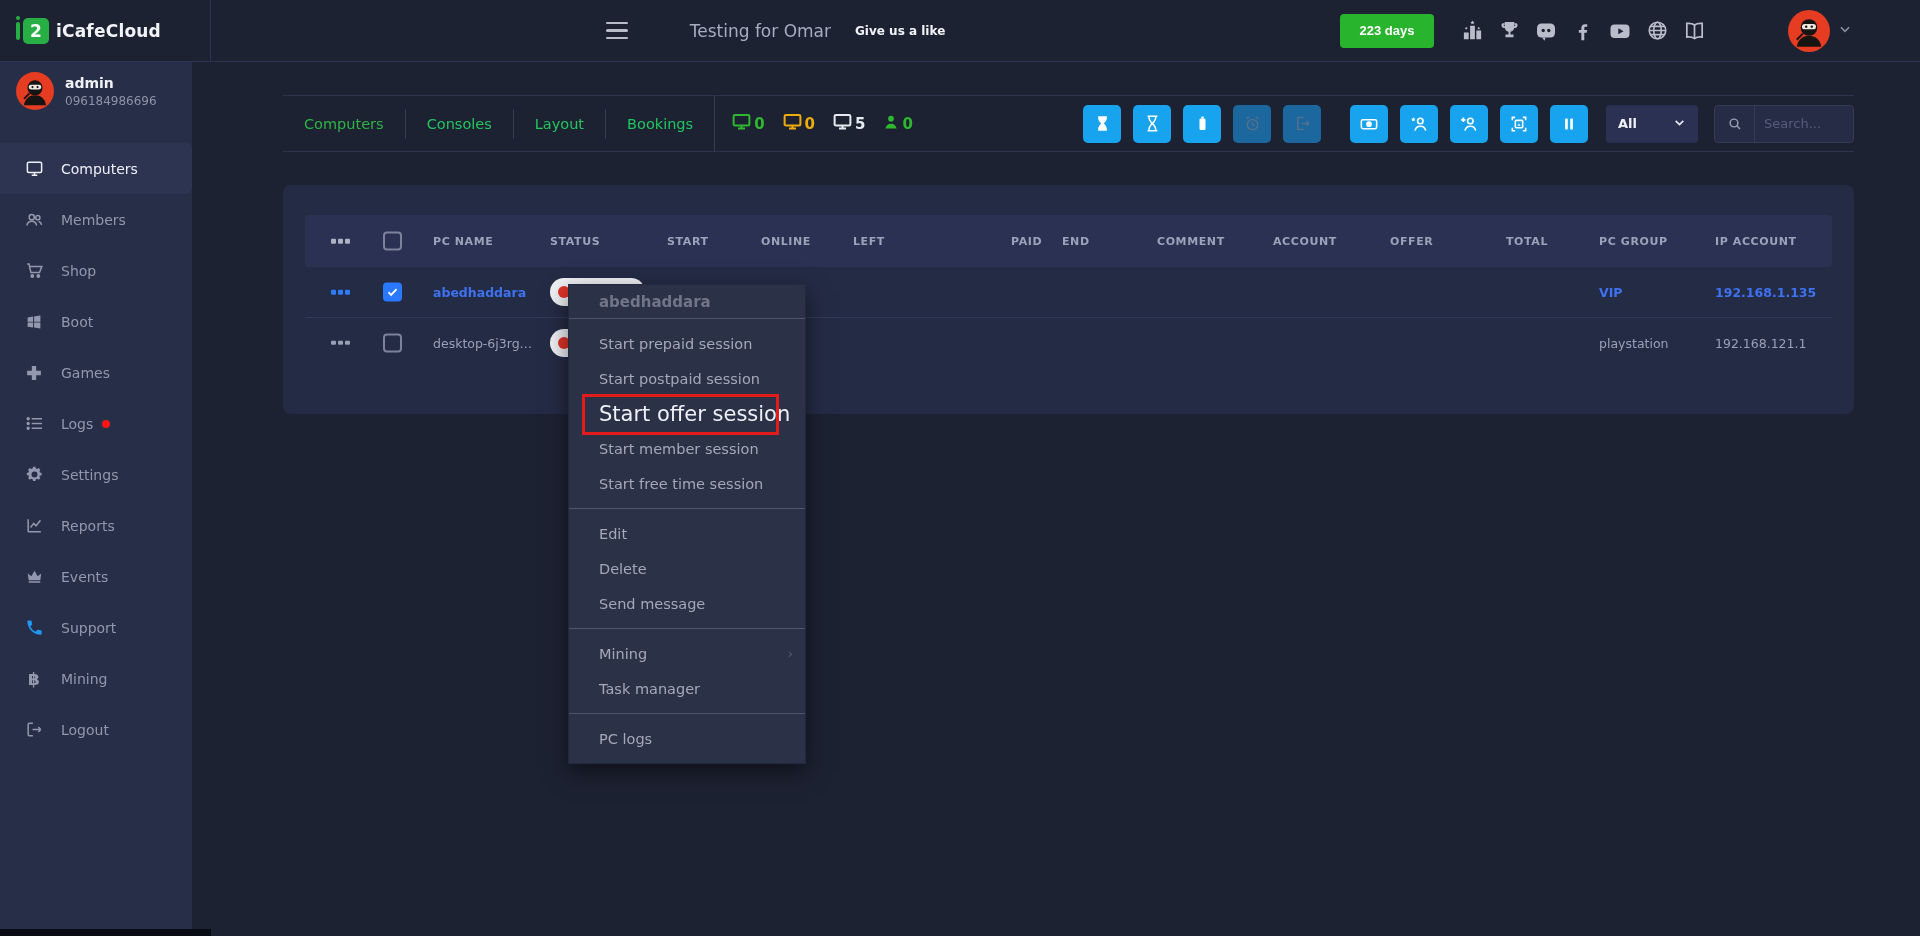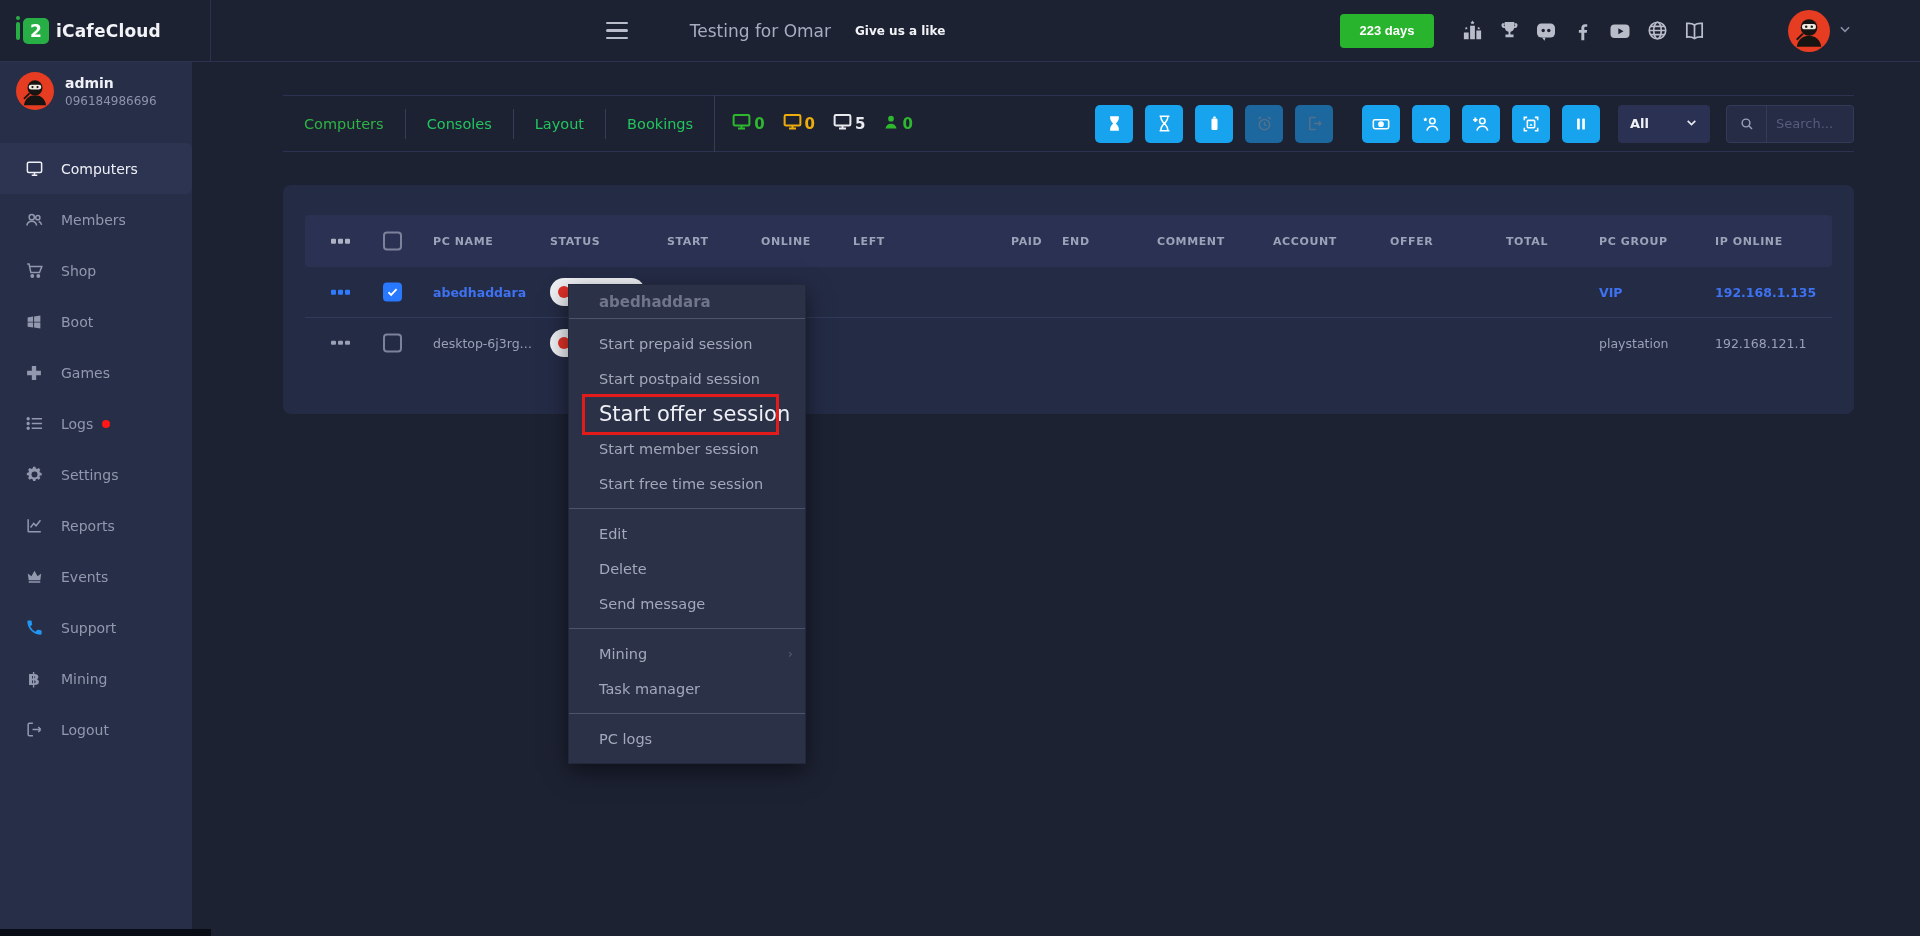--- a/index.html
+++ b/index.html
@@ -52,21 +52,21 @@
   .counters { display:flex; align-items:center; gap:17px; margin-left:16px; }
   .counter { display:flex; align-items:center; gap:2px; font-size:15px; font-weight:bold; }
   .toolbar { margin-left:auto; display:flex; align-items:center; }
   .abtn { width:38px; height:38px; border:none; border-radius:5px; background:#17a3ee; color:#fff; cursor:pointer;
           display:flex; align-items:center; justify-content:center; margin-left:12px; }
   .abtn.dim { background:#1b679e; color:#54718c; }
   .abtn.gap { margin-left:29px; }
   .filter { width:92px; height:38px; background:#2b3152; border-radius:4px; margin-left:18px; display:flex;
             align-items:center; padding:0 12px; color:#f0f1f6; font-size:13px; font-weight:bold; cursor:pointer; }
   .filter .chev { margin-left:auto; }
-  .searchbox { width:128px; height:38px; background:#262c45; border:1px solid #343b58; border-radius:4px;
+  .searchbox { width:140px; height:38px; background:#262c45; border:1px solid #343b58; border-radius:4px;
                margin-left:16px; display:flex; align-items:center; overflow:hidden; }
   .search-ic { width:40px; height:100%; display:flex; align-items:center; justify-content:center;
                border-right:1px solid #343b58; color:#9aa0b5; }
   .searchbox input { flex:1; min-width:0; background:transparent; border:none; outline:none; color:#c6cadb;
                      font-size:13px; padding:0 9px; font-family:"DejaVu Sans", sans-serif; }
   .searchbox input::placeholder { color:#565d7d; }
 
   
   .card { position:absolute; left:283px; top:185px; width:1571px; height:229px; background:#242b45; border-radius:8px; }
   .thead { position:absolute; left:22px; top:30px; width:1527px; height:52px; background:#2b3152; border-radius:4px; }
@@ -458,21 +458,21 @@
       <span class="cell c-start th">START</span>
       <span class="cell c-online th">ONLINE</span>
       <span class="cell c-left th">LEFT</span>
       <span class="cell c-paid th">PAID</span>
       <span class="cell c-end th">END</span>
       <span class="cell c-comment th">COMMENT</span>
       <span class="cell c-account th">ACCOUNT</span>
       <span class="cell c-offer th">OFFER</span>
       <span class="cell c-total th">TOTAL</span>
       <span class="cell c-group th">PC GROUP</span>
-      <span class="cell c-ip th">IP ONLINE</span>
+      <span class="cell c-ip th">IP ACCOUNT</span>
     </div>
 
     <div class="trow" style="top:82px">
       <span class="cell c-dots">
           <span class="dots blue">
             <i></i>
             <i></i>
             <i></i>
           </span>
         </span>

